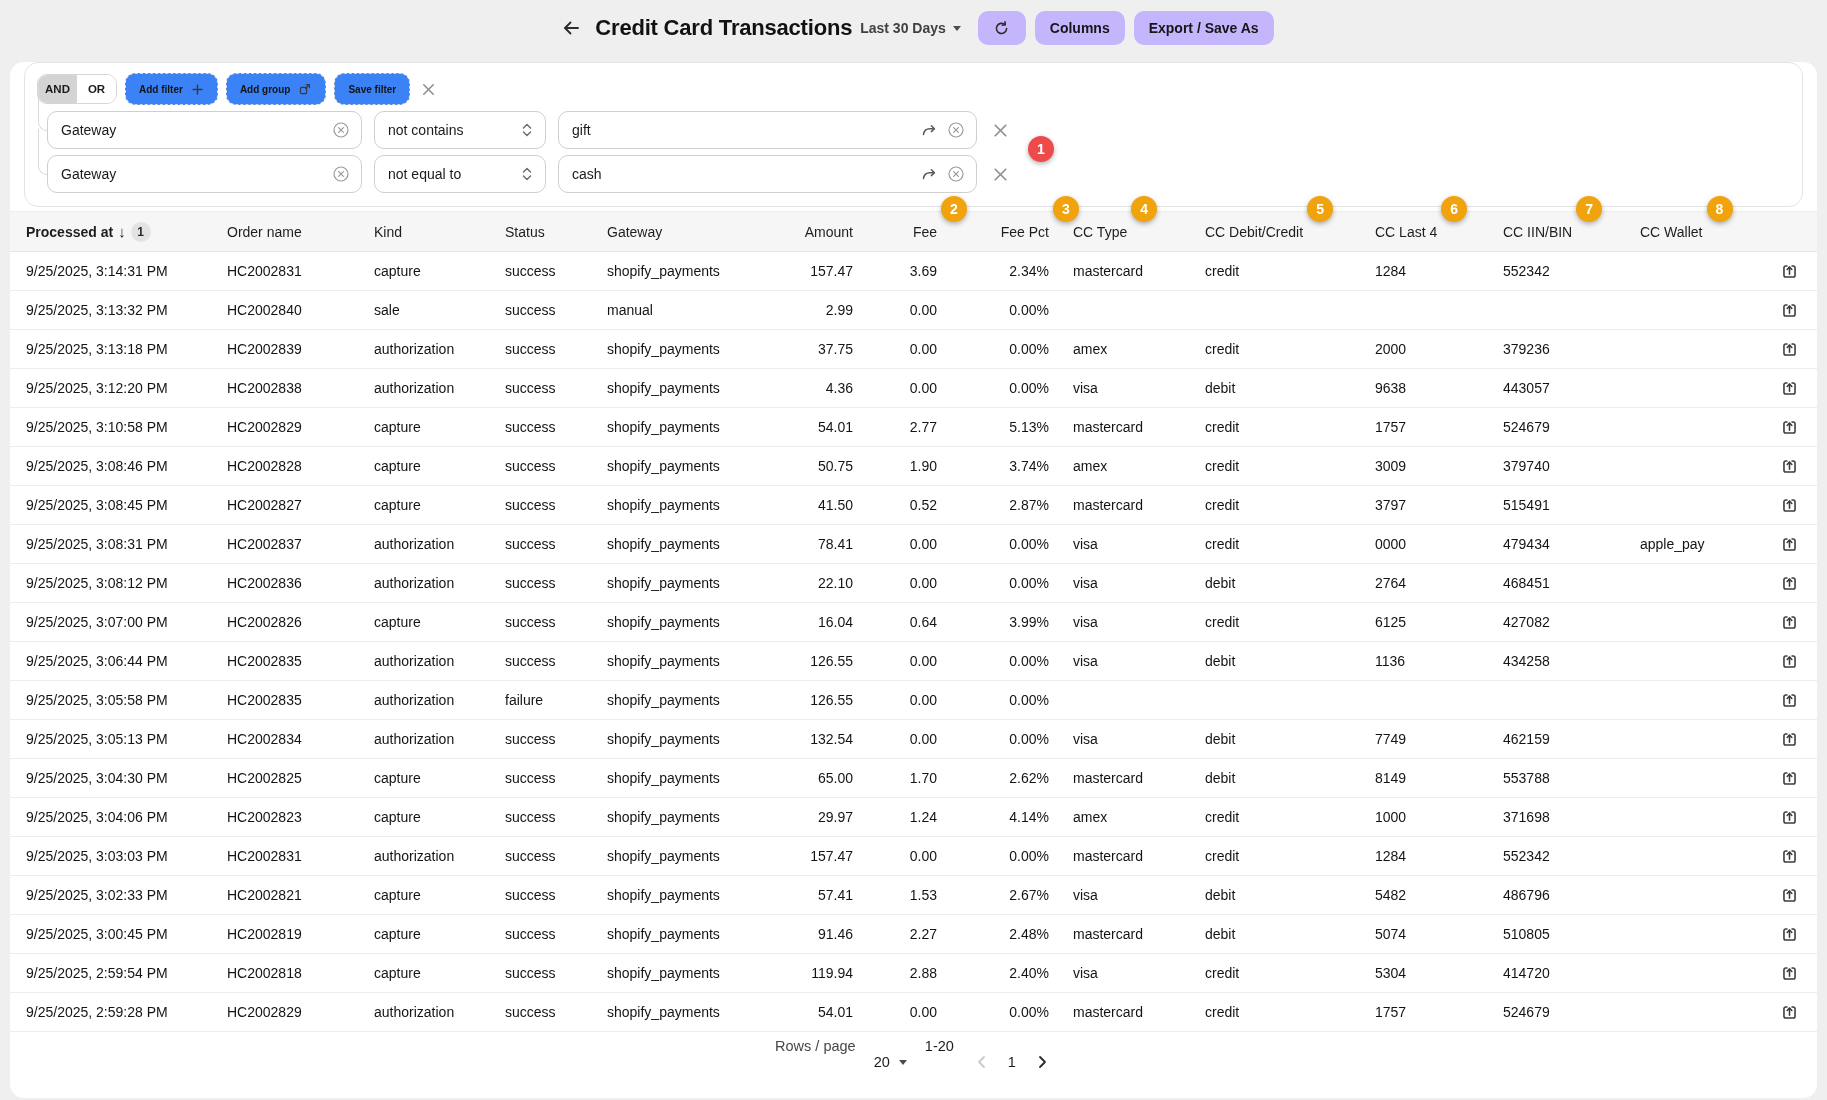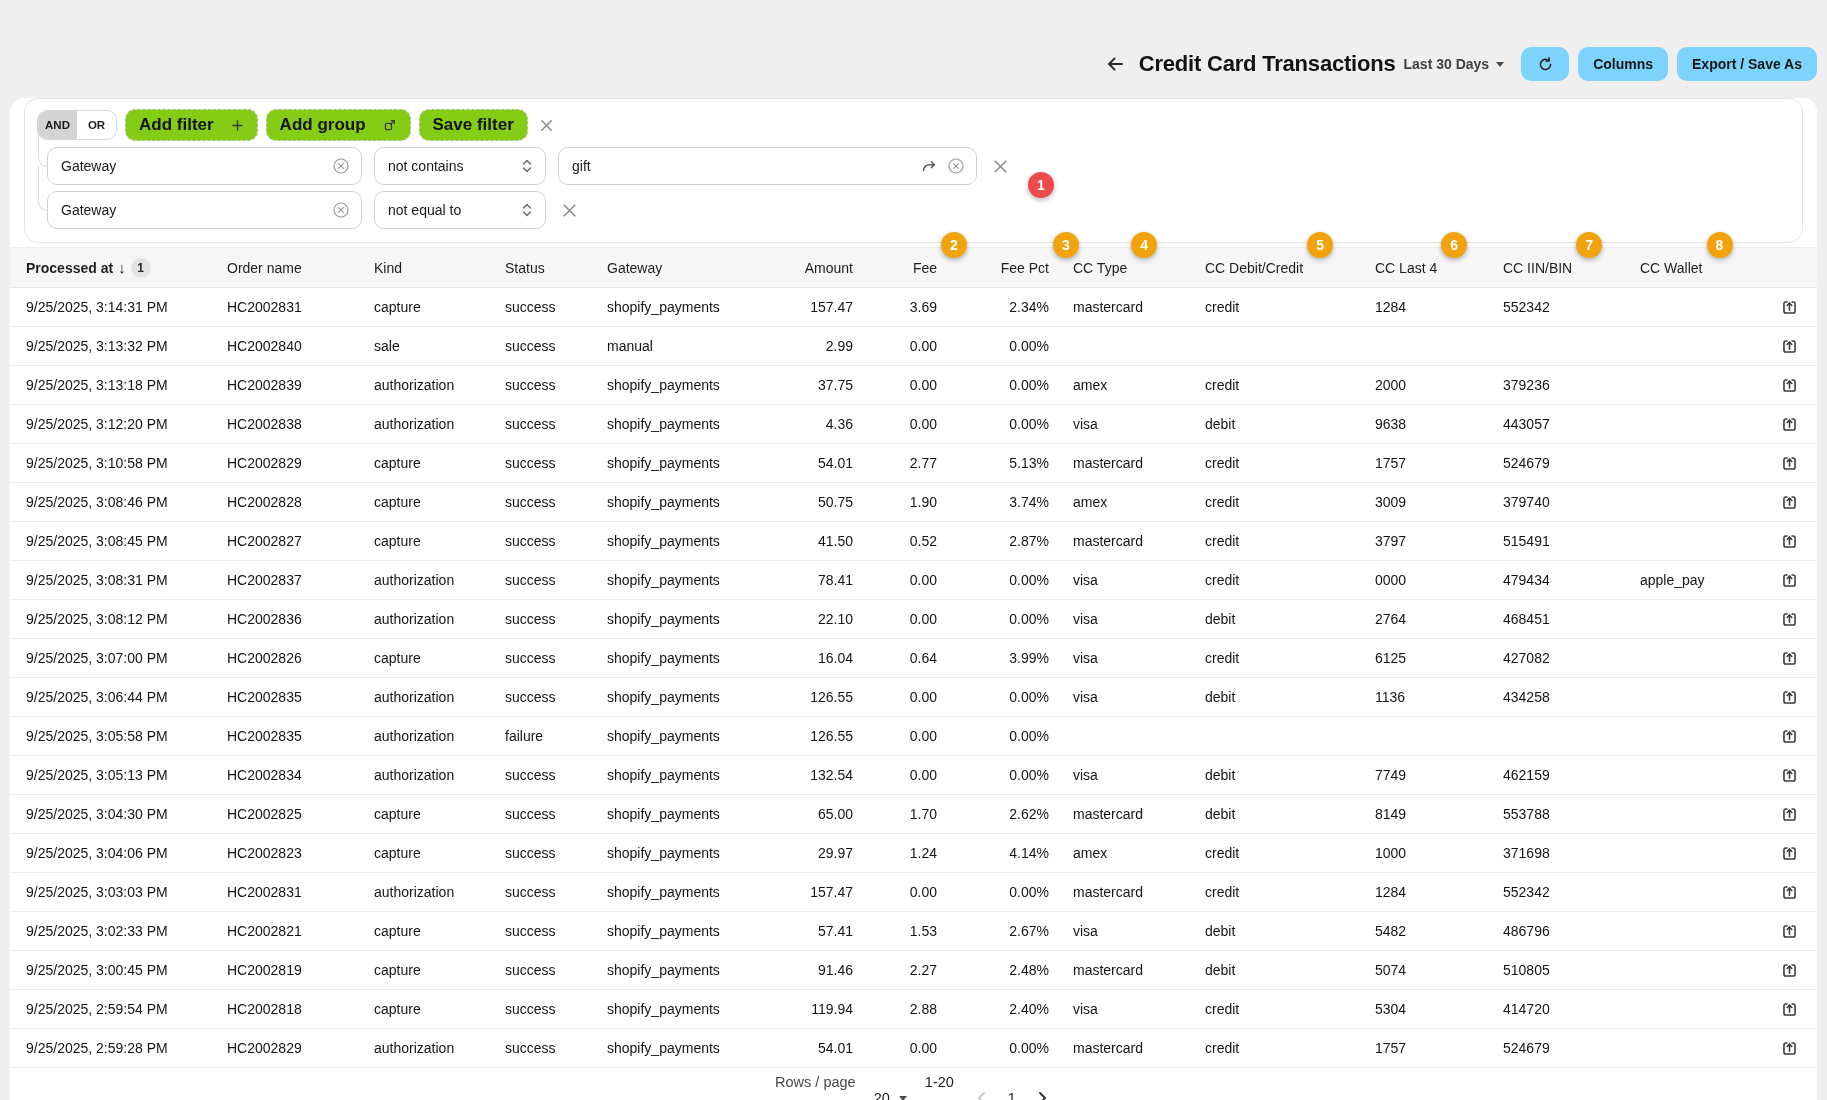--- a/index.html
+++ b/index.html
@@ -6,40 +6,40 @@
   html,body { width:1827px; height:1100px; }
   body {
     background:#efeff0;
     font-family:"Liberation Sans", sans-serif;
     color:#161616;
     overflow:hidden;
   }
   svg { display:block; }
 
   
-  .topbar{ height:56px; display:flex; align-items:center; justify-content:flex-end; padding:0 10px 0 14px;margin-top:36px; }
+  .topbar{ height:56px; display:flex; align-items:center; justify-content:center; padding:0 10px 0 14px; }
   .topbar-left{ display:flex; align-items:center; gap:10px; }
   .back-btn{ width:28px; height:28px; display:flex; align-items:center; justify-content:center; background:transparent; border:none; cursor:pointer; }
   .page-title{ font-size:22px; font-weight:700; color:#121212; letter-spacing:-0.2px; }
   .topbar-right{ display:flex; align-items:center; gap:9px; }
   .range-select{ display:flex; align-items:center; gap:7px; font-size:14px; font-weight:600; color:#404040; padding:0 8px; cursor:pointer; background:transparent; border:none; }
   .caret-down{ width:0; height:0; border-left:4px solid transparent; border-right:4px solid transparent; border-top:5px solid #4c4c4c; }
-  .gbtn{ background:#7dd3fc; border:none; border-radius:10px; height:34px; padding:0 15px; font-size:14px; font-weight:600; color:#161616; display:flex; align-items:center; justify-content:center; cursor:pointer; font-family:inherit; }
+  .gbtn{ background:#c4b5fd; border:none; border-radius:10px; height:34px; padding:0 15px; font-size:14px; font-weight:600; color:#161616; display:flex; align-items:center; justify-content:center; cursor:pointer; font-family:inherit; }
   .gbtn.icon-only{ width:48px; padding:0; }
 
   
   .panel{ margin:0 10px; background:#ffffff; border-radius:14px; height:1036px; position:relative; }
 
   
   .filter-card{ margin:6px 14px 0 14px; border:1px solid #e4e4e4; border-radius:14px; padding:10px 12px 13px 8px; position:relative; background:#fff; }
   .filter-toolbar{ display:flex; align-items:center; gap:8px; margin-left:4px; }
   .segmented{ display:flex; border:1px solid #d6d6d6; border-radius:10px; height:30px; background:#fff; overflow:hidden; }
   .seg{ width:39px; display:flex; align-items:center; justify-content:center; font-size:11.5px; font-weight:700; color:#1b1b1b; background:#fff; border:none; cursor:pointer; font-family:inherit; }
   .seg.active{ background:#d4d4d4; border-radius:1px; }
-  .dash-btn{ border:1.5px dashed #d8d8d8; background:#84cc16; border-radius:10px; height:32px; padding:0 13px; font-size:17px; font-weight:600; color:#141414; display:flex; align-items:center; gap:17px; cursor:pointer; font-family:inherit; }
+  .dash-btn{ border:1.5px dashed #d8d8d8; background:#3b82f6; border-radius:10px; height:32px; padding:0 13px; font-size:10px; font-weight:600; color:#141414; display:flex; align-items:center; gap:8px; cursor:pointer; font-family:inherit; }
   .icon-btn{ background:transparent; border:none; cursor:pointer; display:flex; align-items:center; justify-content:center; padding:2px; }
 
   .filter-rows{ position:relative; margin-top:6px; }
   .filter-row{ display:flex; align-items:center; gap:12px; height:38px; margin-top:6px; margin-left:14px; position:relative; }
   .filter-row::before{ content:""; position:absolute; left:-9px; top:-26px; width:8px; height:calc(50% + 26px); border-left:1.5px solid #dadada; border-bottom:1.5px solid #dadada; border-bottom-left-radius:9px; }
   .fpill{ height:38px; border:1px solid #cfcfcf; border-radius:10px; background:#fff; display:flex; align-items:center; justify-content:space-between; padding:0 11px 0 13px; font-size:14px; color:#1a1a1a; }
   .fpill.field{ width:315px; }
   .fpill.op{ width:172px; }
   .fpill.value{ width:419px; }
   .pill-icons{ display:flex; align-items:center; gap:9px; }
@@ -213,20 +213,37 @@
         <div class="fpill op">
           <span>not equal to</span>
           <span class="pill-icons">
               <span>
             <svg width="14" height="16" viewBox="0 0 14 16" fill="none" stroke="#6e6e6e" stroke-width="1.5" stroke-linecap="round" stroke-linejoin="round">
                   <path d="M3.5 6 7 2.5 10.5 6"></path>
                   <path d="M3.5 10 7 13.5 10.5 10"></path>
                 </svg>
           </span>
             </span>
+        </div>
+        <div class="fpill value">
+          <span>cash</span>
+          <span class="pill-icons">
+            <span>
+              <svg width="17" height="15" viewBox="0 0 17 15" fill="none" stroke="#5a5a5a" stroke-width="1.5" stroke-linecap="round" stroke-linejoin="round">
+                  <path d="M2.5 11.5c.5-4 2.9-5.8 6.4-5.8h4.3"></path>
+                  <path d="M10.4 2.8l3 2.9-3 2.9"></path>
+                </svg>
+            </span>
+            <span>
+              <svg width="18" height="18" viewBox="0 0 18 18" fill="none" stroke="#9b9b9b" stroke-width="1.2">
+                  <circle cx="9" cy="9" r="7"></circle>
+                  <path d="M6.6 6.6l4.8 4.8M11.4 6.6l-4.8 4.8" stroke-linecap="round"></path>
+                </svg>
+            </span>
+          </span>
         </div>
         <button class="icon-btn">
           <span>
             <svg width="19" height="19" viewBox="0 0 18 18" fill="none" stroke="#8f8f8f" stroke-width="1.6" stroke-linecap="round">
                 <path d="M4 4l10 10M14 4 4 14"></path>
               </svg>
           </span>
         </button>
       </div>
       <div class="badge red badge-1" style="background: rgb(238, 74, 76);">1</div>

